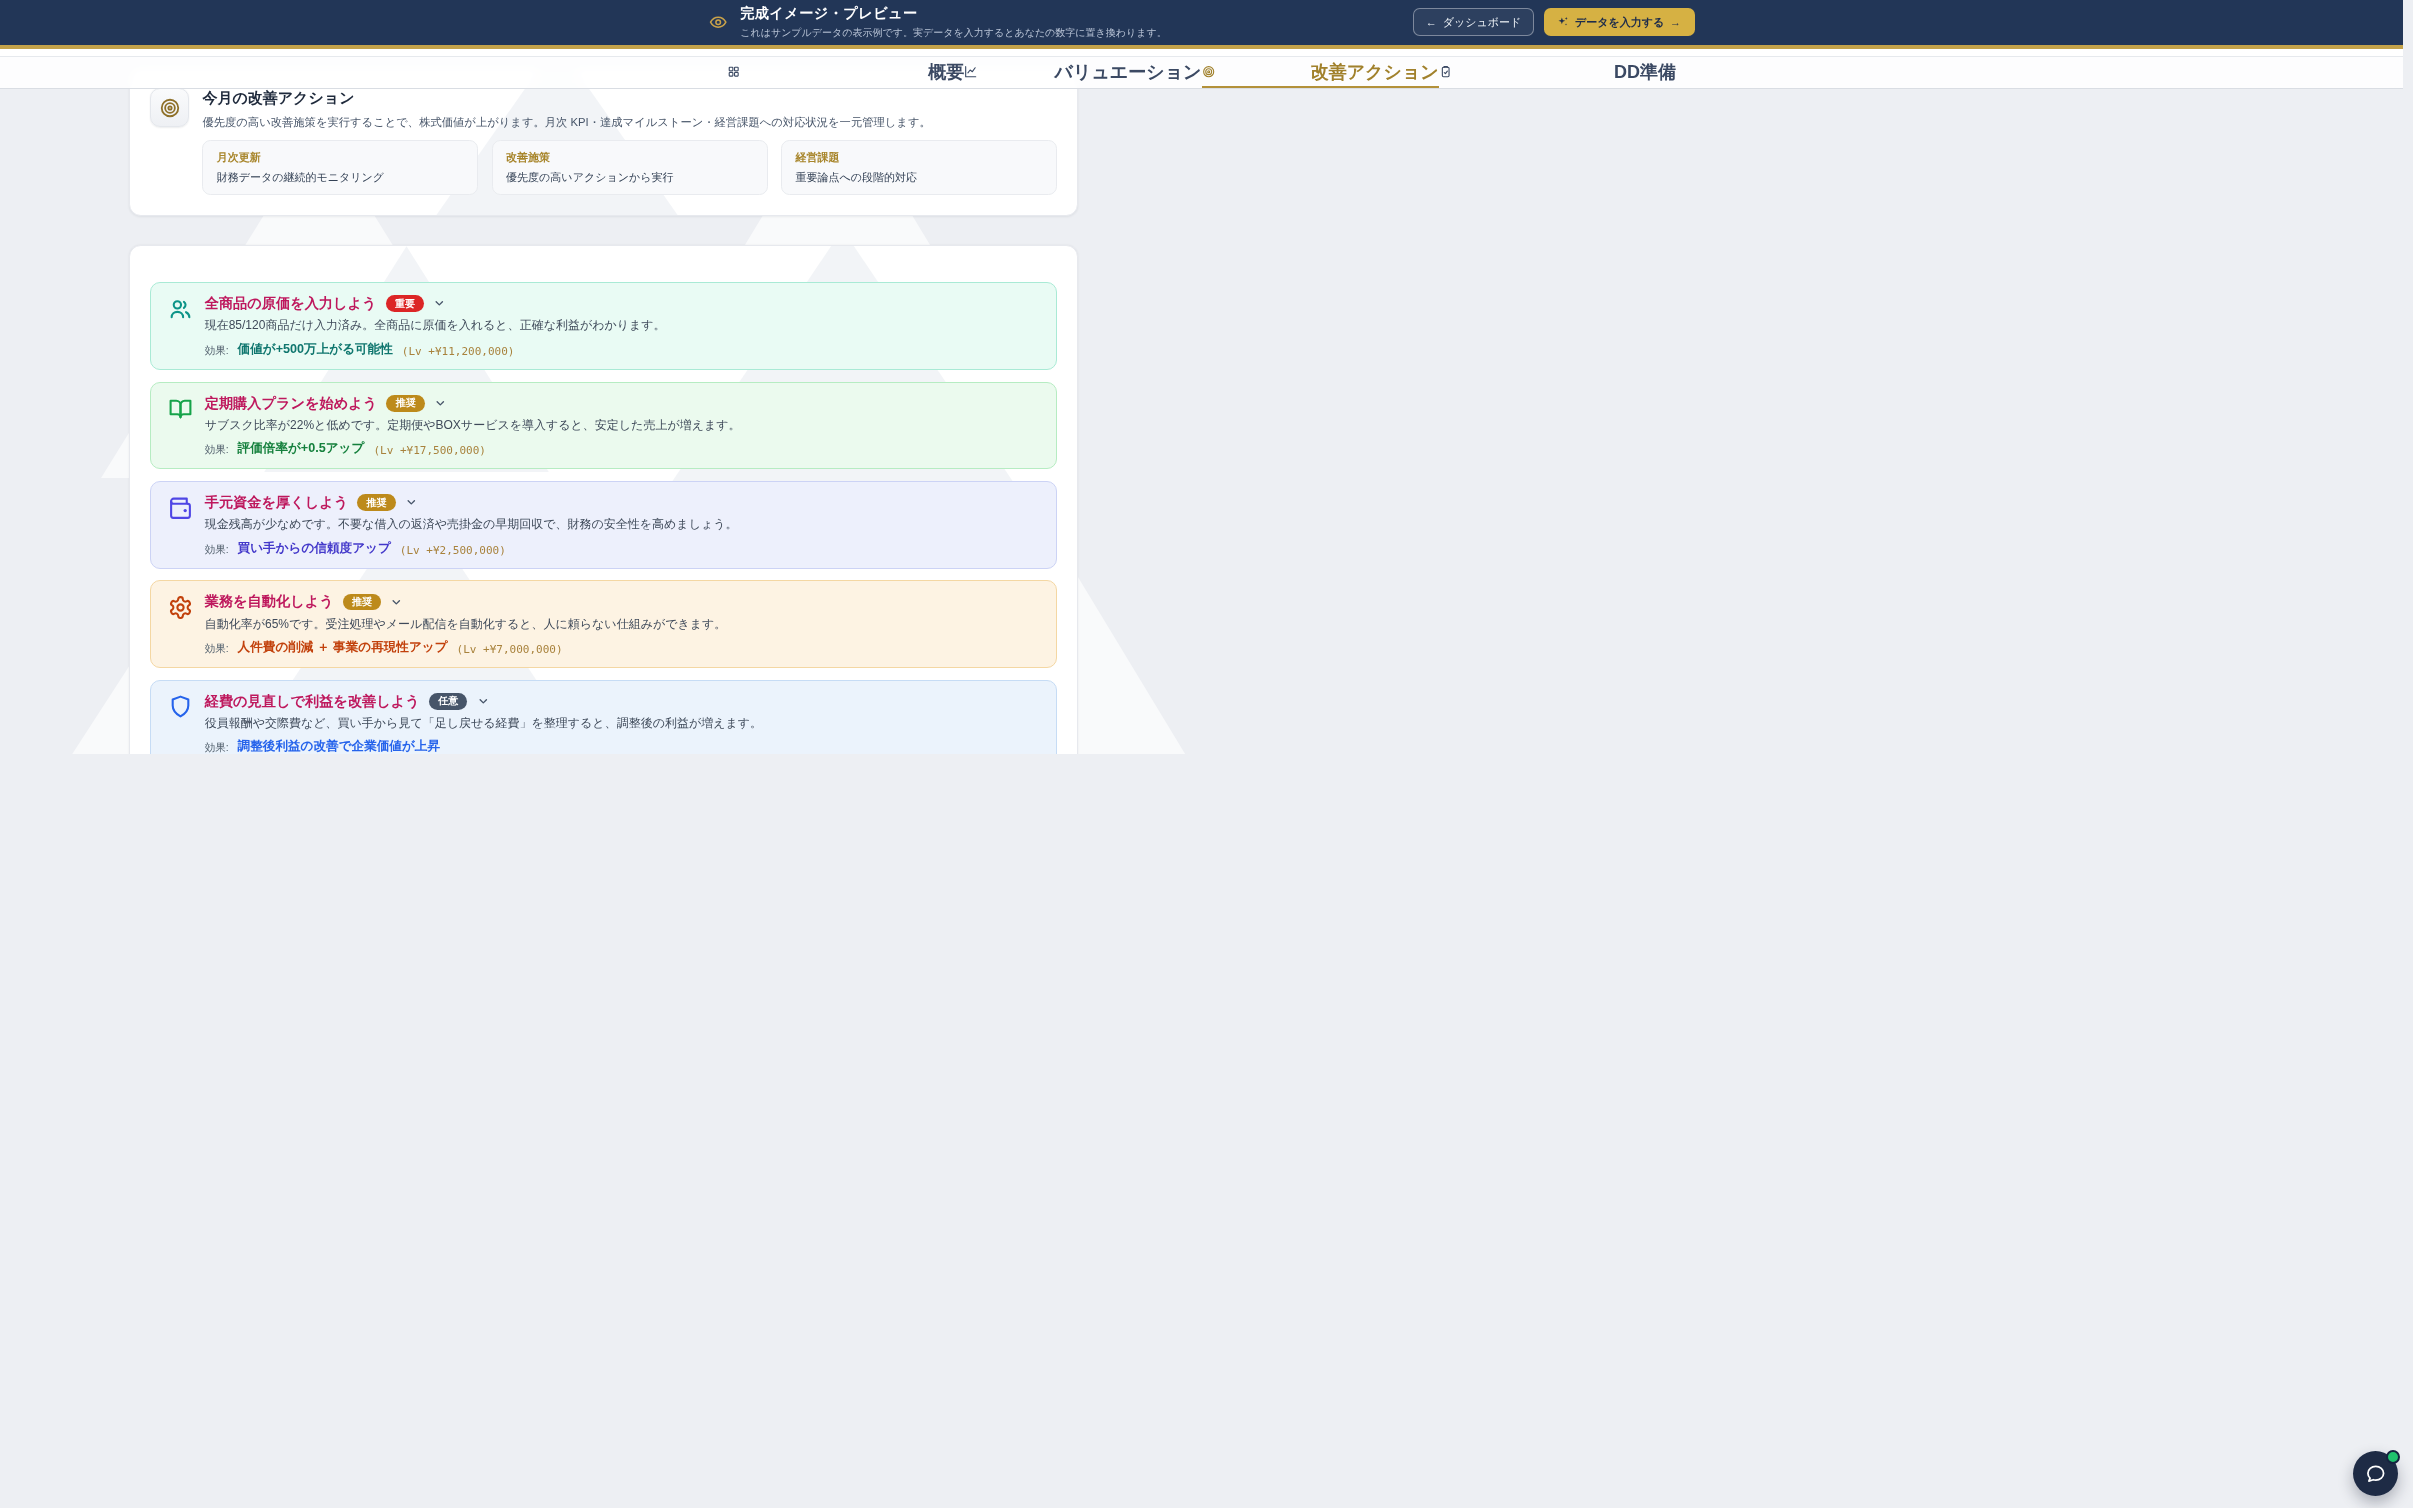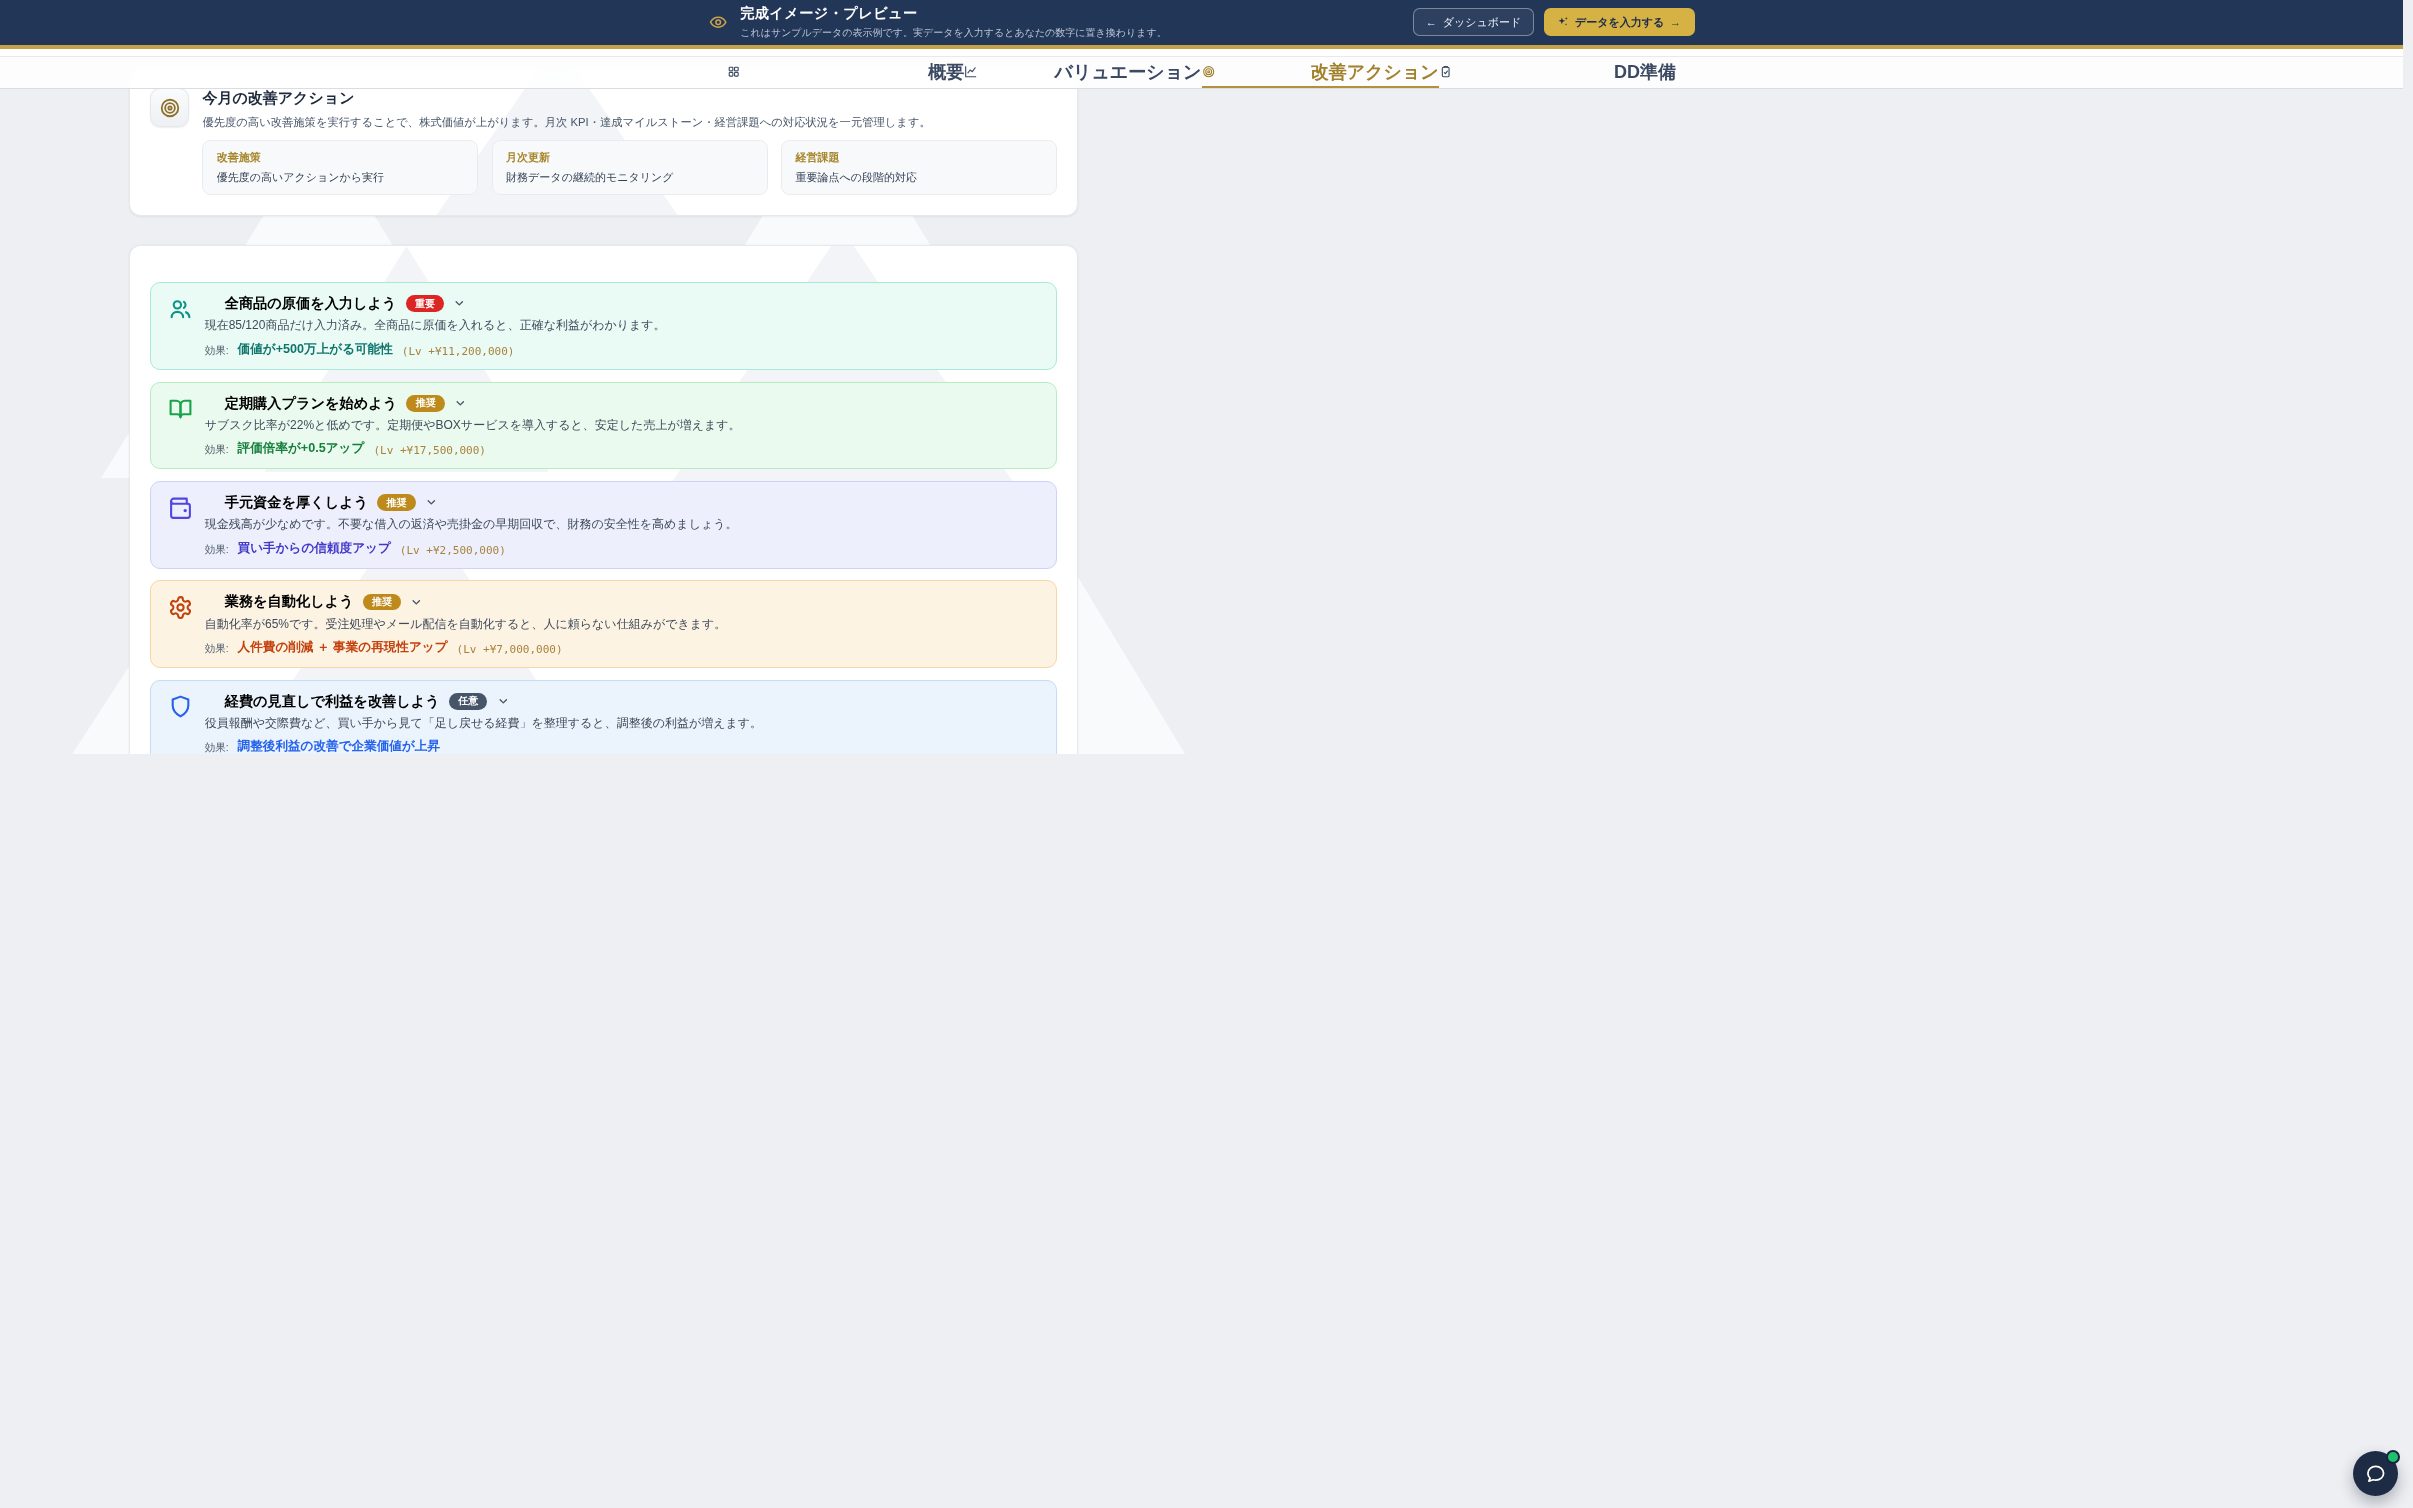--- a/index.html
+++ b/index.html
@@ -60,21 +60,21 @@
   .list-title { font-size:13.4px; font-weight:bold; color:#1e293b; }
   .list-progress { font-size:11.7px; color:#334155; }
 
   .action-item { margin-top:11.7px; display:flex; gap:11.7px; padding:11px 17px;
                  background:var(--bg,#f8fafc); border:0.8px solid var(--border,#e2e8f0);
                  border-radius:10px; cursor:pointer; }
   .action-item:first-of-type { margin-top:16px; }
   .item-icon { width:25px; height:25px; flex:0 0 25px; margin-top:2.5px; color:var(--icon,#334155); }
   .item-body { flex:1 1 auto; min-width:0; }
   .item-title-row { display:flex; align-items:center; gap:9.2px; }
-  .item-title { font-size:14.2px; font-weight:bold; color:#000000; line-height:19px;margin-left:20px; }
+  .item-title { font-size:14.2px; font-weight:bold; color:#be185d; line-height:19px; }
   .badge { display:inline-flex; align-items:center; padding:3.4px 9.2px; border-radius:837px;
            font-size:10px; font-weight:bold; color:#ffffff; line-height:1; background:#64748b; }
   .chev { width:12.6px; height:12.6px; color:#475569; }
   .item-desc { font-size:12px; color:#3f4a5a; margin-top:4.2px; line-height:16px; }
   .effect-row { display:flex; align-items:flex-end; gap:9px; margin-top:7.5px; }
   .effect-label { font-size:10.5px; color:#52606d; }
   .effect-text { font-size:12.6px; font-weight:bold; color:var(--accent,#0f766e); }
   .effect-lv { font-family:"DejaVu Sans Mono",monospace; font-size:11px; color:#a8823c; }
 
   
@@ -172,26 +172,26 @@
             <circle cx="12" cy="12" r="9"></circle>
               <circle cx="12" cy="12" r="5.3"></circle>
               <circle cx="12" cy="12" r="1.8"></circle>
           </svg>
         </div>
         <div style="flex:1;">
           <h2 class="section-title">今月の改善アクション</h2>
           <p class="section-desc">優先度の高い改善施策を実行することで、株式価値が上がります。月次 KPI・達成マイルストーン・経営課題への対応状況を一元管理します。</p>
           <div class="mini-cards">
             <div class="mini-card">
+              <div class="mini-title">月次更新</div>
+              <div class="mini-text">財務データの継続的モニタリング</div>
+            </div>
+            <div class="mini-card">
               <div class="mini-title">改善施策</div>
               <div class="mini-text">優先度の高いアクションから実行</div>
-            </div>
-            <div class="mini-card">
-              <div class="mini-title">月次更新</div>
-              <div class="mini-text">財務データの継続的モニタリング</div>
             </div>
             <div class="mini-card">
               <div class="mini-title">経営課題</div>
               <div class="mini-text">重要論点への段階的対応</div>
             </div>
           </div>
         </div>
       </div>
     </div>
   </section>

